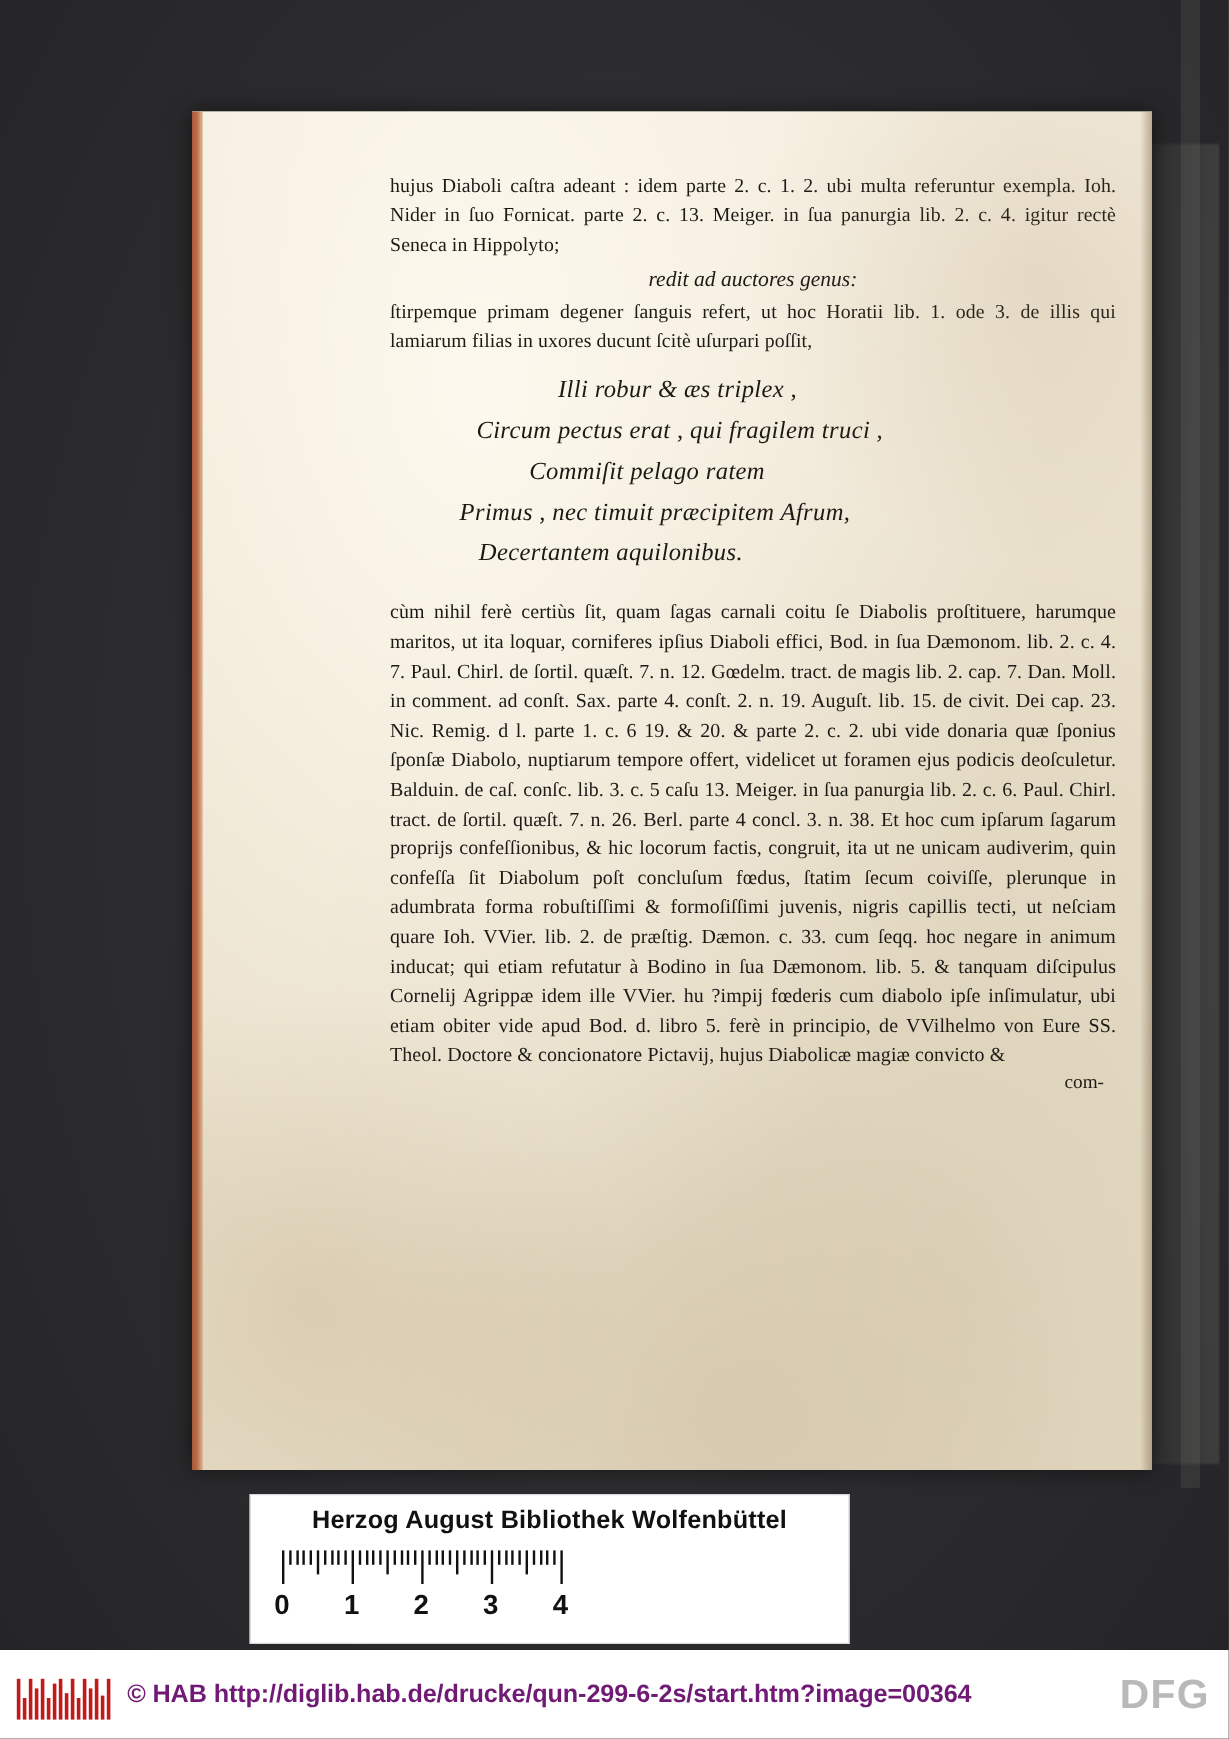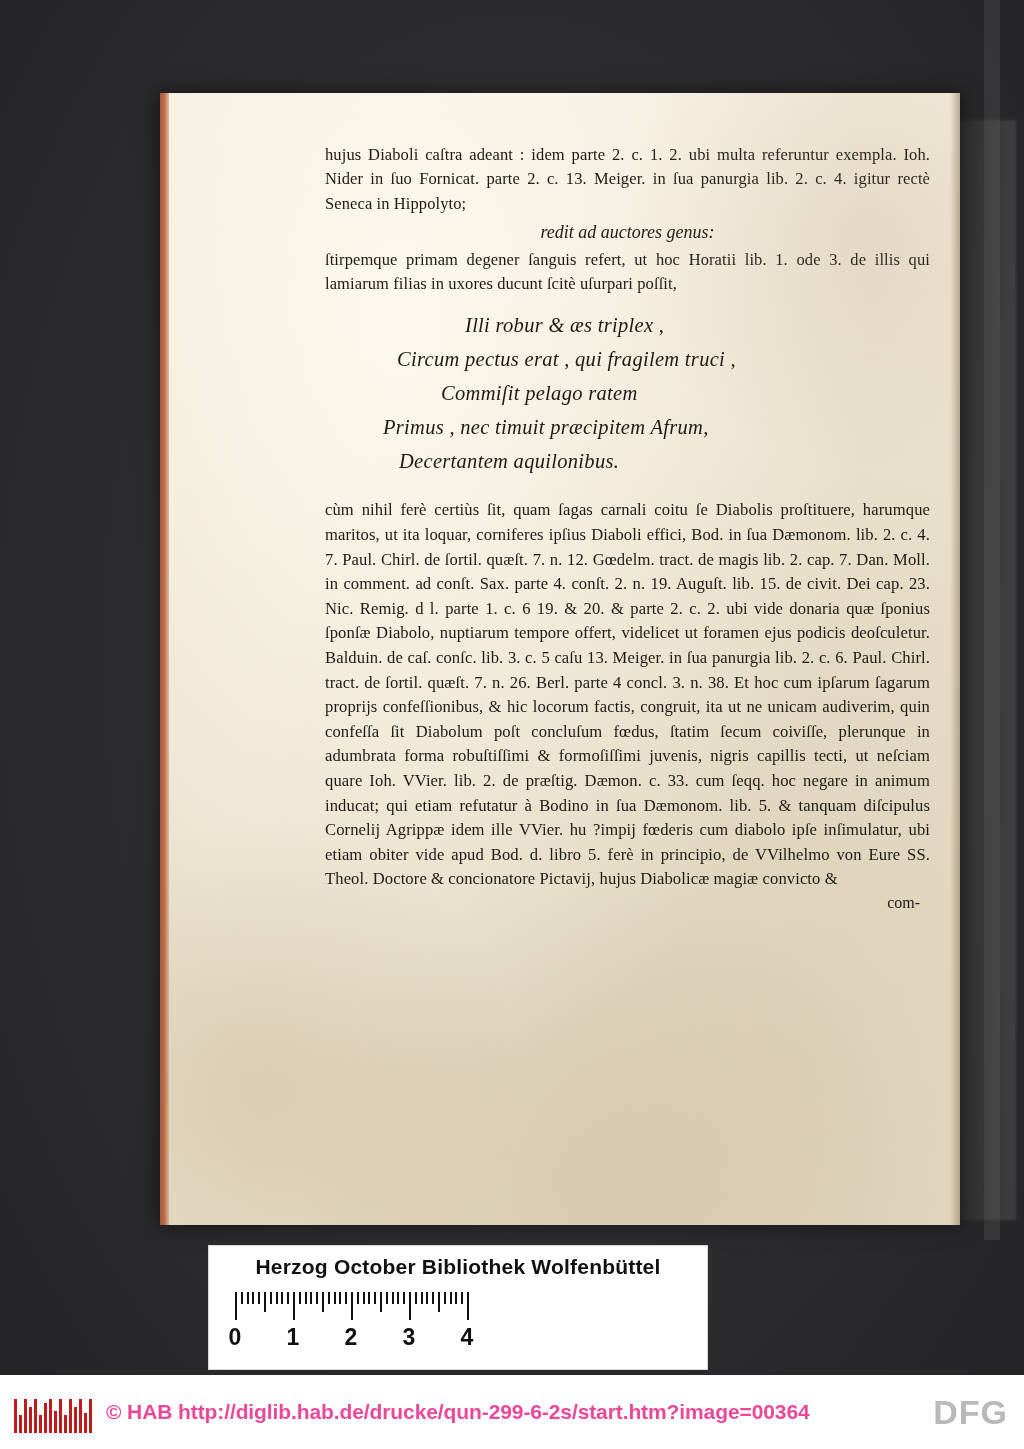--- a/index.html
+++ b/index.html
@@ -248,21 +248,21 @@
   }
   .bar {
     background: #c01a1a;
     width: 3px;
   }
   #credit-line {
     flex: 1;
     font-family: "Liberation Sans", sans-serif;
     font-size: 21px;
     font-weight: bold;
-    color: #ec4899;
+    color: #701a75;
     margin-left: 14px;
     white-space: nowrap;
     letter-spacing: -0.1px;
   }
   #dfg-logo {
     margin-right: 16px;
     font-family: "Liberation Sans", sans-serif;
     font-size: 34px;
     font-weight: bold;
     color: #b9b9b9;
@@ -299,21 +299,21 @@
 
     <p class="para" id="body-para">cùm nihil ferè certiùs ſit, quam ſagas carnali coitu ſe Diabolis proſtituere, harumque maritos, ut ita loquar, corniferes ipſius Diaboli effici, Bod. in ſua Dæmonom. lib. 2. c. 4. 7. Paul. Chirl. de ſortil. quæſt. 7. n. 12. Gœdelm. tract. de magis lib. 2. cap. 7. Dan. Moll. in comment. ad conſt. Sax. parte 4. conſt. 2. n. 19. Auguſt. lib. 15. de civit. Dei cap. 23. Nic. Remig. d l. parte 1. c. 6 19. &amp; 20. &amp; parte 2. c. 2. ubi vide donaria quæ ſponius ſponſæ Diabolo, nuptiarum tempore offert, videlicet ut foramen ejus podicis deoſculetur. Balduin. de caſ. conſc. lib. 3. c. 5 caſu 13. Meiger. in ſua panurgia lib. 2. c. 6. Paul. Chirl. tract. de ſortil. quæſt. 7. n. 26. Berl. parte 4 concl. 3. n. 38. Et hoc cum ipſarum ſagarum proprijs confeſſionibus, &amp; hic locorum factis, congruit, ita ut ne unicam audiverim, quin confeſſa ſit Diabolum poſt concluſum fœdus, ſtatim ſecum coiviſſe, plerunque in adumbrata forma robuſtiſſimi &amp; formoſiſſimi juvenis, nigris capillis tecti, ut neſciam quare Ioh. VVier. lib. 2. de præſtig. Dæmon. c. 33. cum ſeqq. hoc negare in animum inducat; qui etiam refutatur à Bodino in ſua Dæmonom. lib. 5. &amp; tanquam diſcipulus Cornelij Agrippæ idem ille VVier. hu ?impij fœderis cum diabolo ipſe inſimulatur, ubi etiam obiter vide apud Bod. d. libro 5. ferè in principio, de VVilhelmo von Eure SS. Theol. Doctore &amp; concionatore Pictavij, hujus Diabolicæ magiæ convicto &amp;</p>
 
     <div id="catchword">com-</div>
   </div>
 
   <div id="foxing"></div>
 </div>
 
 <div id="target-card">
-  <div id="library-name">Herzog October Bibliothek Wolfenbüttel</div>
+  <div id="library-name">Herzog August Bibliothek Wolfenbüttel</div>
 
   <div id="scale-row">
     <div id="ruler">
       <div id="ruler-ticks">
           <div class="tick major" style="left: 8px;"></div>
           <div class="tick minor" style="left: 13.8px;"></div>
           <div class="tick minor" style="left: 19.6px;"></div>
           <div class="tick minor" style="left: 25.4px;"></div>
           <div class="tick minor" style="left: 31.2px;"></div>
           <div class="tick mid" style="left: 37px;"></div>

